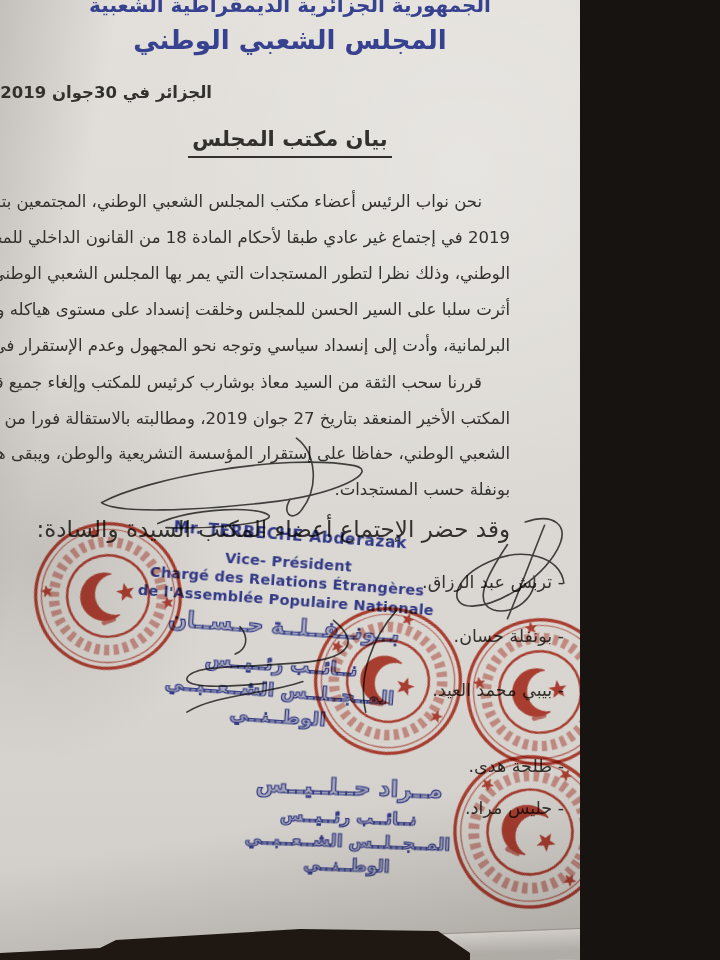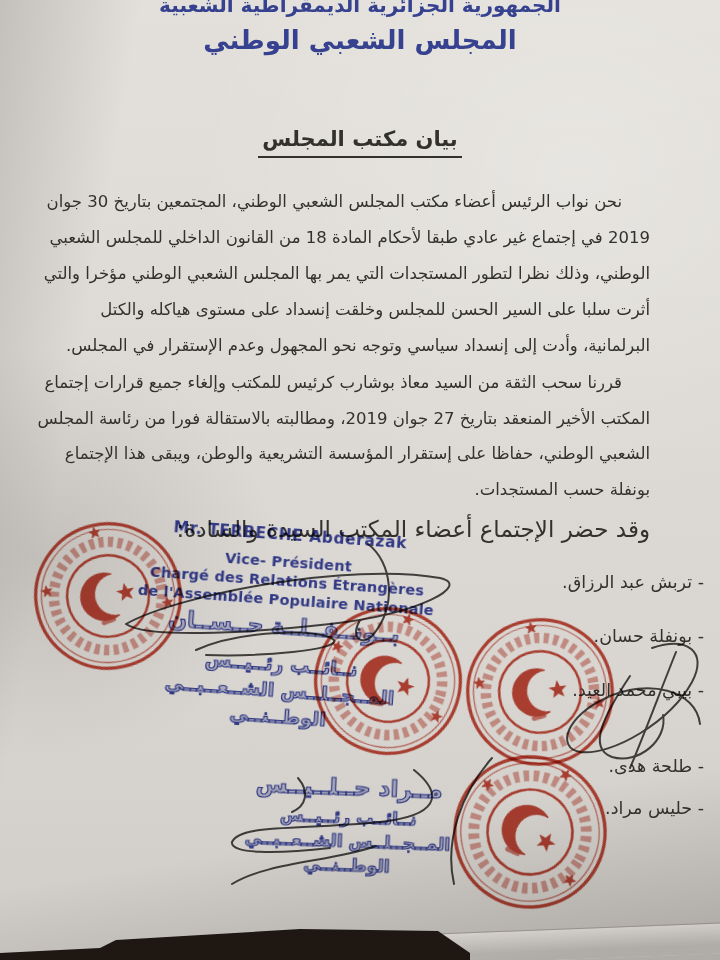--- a/index.html
+++ b/index.html
@@ -1,16 +1,16 @@
 <!DOCTYPE html>
 <html lang="ar"><head>
 <meta charset="utf-8">
 <style>
   html,body{margin:0;padding:0;background:#171310;}
-  .screen{position:relative;width:720px;height:960px;overflow:hidden;background:#231b16;
+  .screen{position:relative;width:580px;height:960px;overflow:hidden;background:#231b16;
           font-family:"DejaVu Sans",sans-serif;}
   
   .paper{position:absolute;inset:0;
     background:
       radial-gradient(90% 60% at 80% 18%, rgba(255,255,255,.22), transparent 60%),
       radial-gradient(45% 30% at 6% 58%, rgba(70,64,58,.16), transparent 72%),
       linear-gradient(100deg, rgba(70,63,56,.20), rgba(70,63,56,0) 16%),
       linear-gradient(170deg, transparent 82%, rgba(60,52,45,.22) 97%),
       linear-gradient(180deg,#e3e0db 0%,#dedbd6 35%,#d9d6d1 70%,#d0cdc8 100%);}
   .fold{position:absolute;left:418px;top:928px;width:320px;height:30px;
@@ -66,20 +66,21 @@
 <body>
 
 <div class="screen">
   <div class="paper"></div>
 
   
   <div class="letterhead lh1" dir="rtl">الجمهورية الجزائرية الديمقراطية الشعبية</div>
   <div class="letterhead lh2" dir="rtl">المجلس الشعبي الوطني</div>
 
   
+  <div class="dateline ink">الجزائر في 30جوان 2019</div>
   <div class="doctitle ink">
     <span>بيان مكتب المجلس</span>
   </div>
 
   
   <div class="para p1 ink">
     <div class="indent">نحن نواب الرئيس أعضاء مكتب المجلس الشعبي الوطني، المجتمعين بتاريخ 30 جوان</div>
     <div>2019 في إجتماع غير عادي طبقا لأحكام المادة 18 من القانون الداخلي للمجلس الشعبي</div>
     <div>الوطني، وذلك نظرا لتطور المستجدات التي يمر بها المجلس الشعبي الوطني مؤخرا والتي</div>
     <div>أثرت سلبا على السير الحسن للمجلس وخلقت إنسداد على مستوى هياكله والكتل</div>

